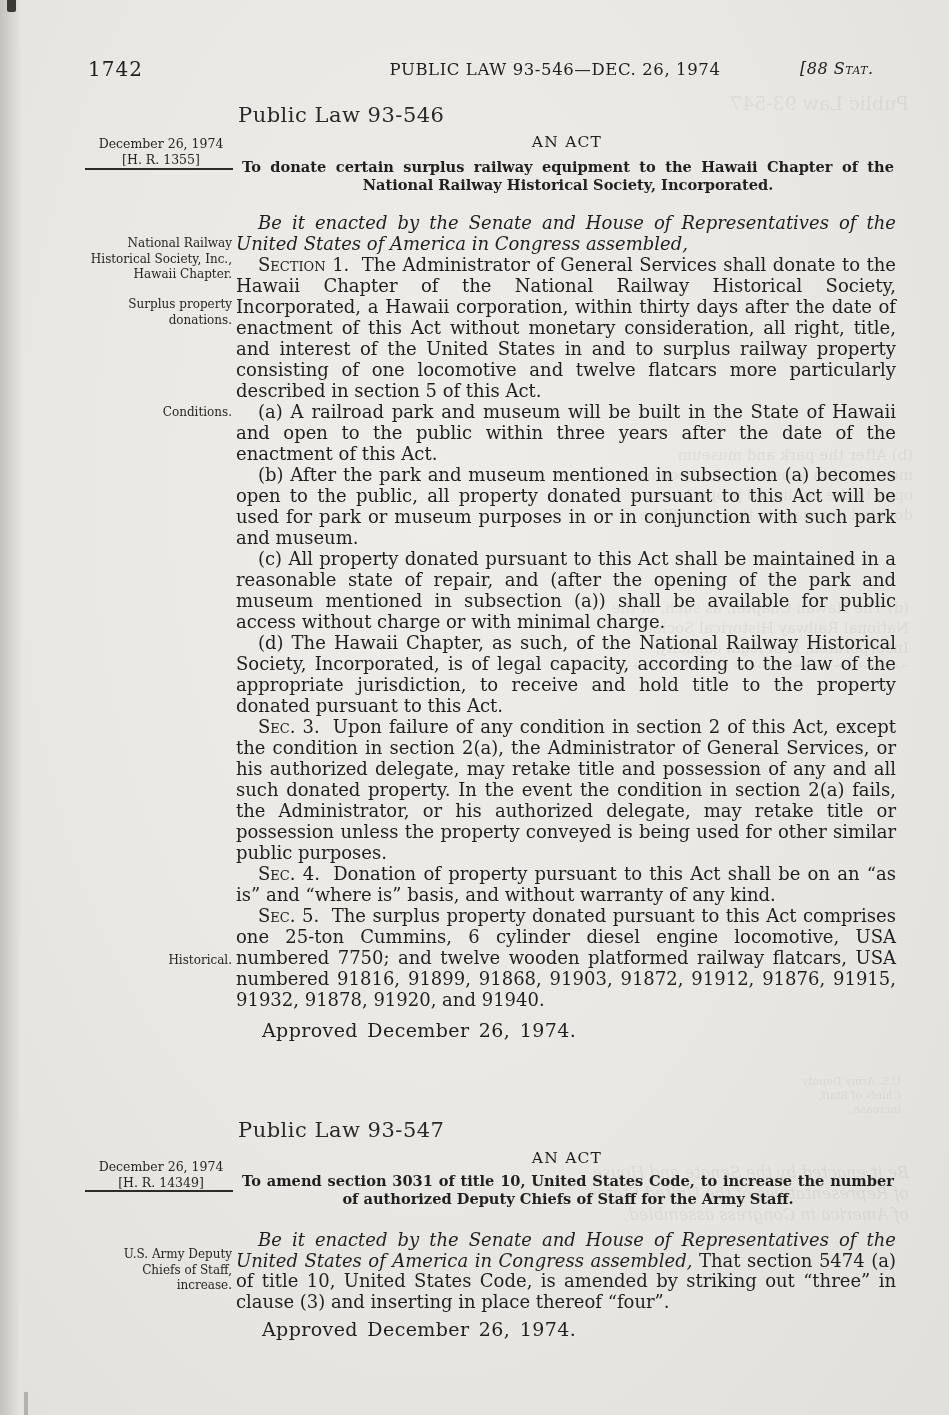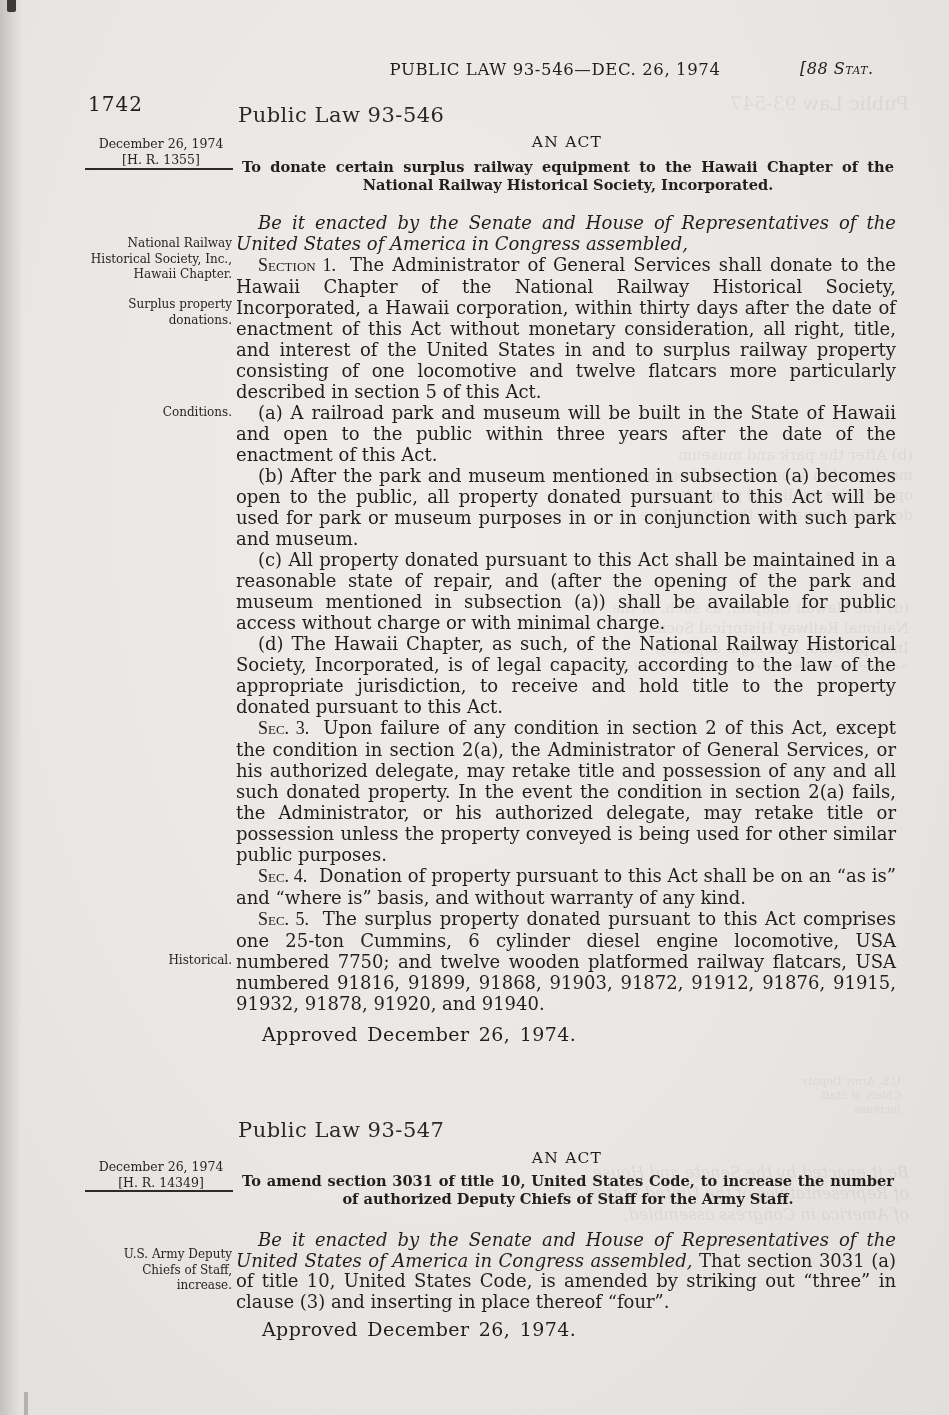--- a/index.html
+++ b/index.html
@@ -19,21 +19,21 @@
   }
   .corner-mark {
     position:absolute; left:7px; top:0; width:9px; height:12px;
     background:#3a3936; border-radius:0 0 2px 2px;
   }
   .bottom-mark {
     position:absolute; left:24px; top:1392px; width:4px; height:23px;
     background:#airy; background:#b4b2ae;
   }
   
-  .pagenum  { position:absolute; left:88px;  top:57px; font-size:20px; letter-spacing:1px;margin-top:35px; }
+  .pagenum  { position:absolute; left:88px;  top:57px; font-size:20px; letter-spacing:1px; }
   .runhead  { position:absolute; left:215px; top:60px; width:680px; text-align:center;
               font-size:16.5px; letter-spacing:0.6px; }
   .statref  { position:absolute; left:800px; top:59px; font-size:16px; letter-spacing:0.5px; }
   .sc { font-variant:small-caps;font-style:italic; }
 
   
   .law-heading { position:absolute; left:238px; font-size:21px; letter-spacing:0.5px; color:#2a2927; }
   .h1a { top:103px; }
   .h2a { top:1118px; }
 
@@ -60,21 +60,21 @@
                text-align:justify; text-align-last:center; }
   .t1 { top:158px; } .t2 { top:1172px; }
 
   
   .body-col { position:absolute; left:236px; width:660px; font-size:18px; line-height:21px; }
   .b1 { top:212px; }
   .b2 { top:1230px; line-height:20.6px; }
   .bp { text-align:justify; text-indent:22px; }
   .enacting { font-style:italic; }
   .enact-inline { font-style:italic; }
-  .lead { font-variant:small-caps; margin-right:6px;font-family:Liberation Serif, serif; }
+  .lead { font-variant:small-caps; margin-right:6px; }
   .approved { text-align:left; text-indent:26px; font-size:19px;
               letter-spacing:0.4px; word-spacing:3px; }
   .ap1 { margin-top:10px; } .ap2 { margin-top:7px; }
 
   
   .bleed { position:absolute; overflow:hidden; transform:scaleX(-1);
            color:#6f6d64; opacity:0.10; filter:blur(0.6px); pointer-events:none; }
   .bl1 { top:92px;  right:40px; width:270px; height:26px;  font-size:19px; }
   .bl2 { top:445px; right:36px; width:300px; height:84px;  font-size:15px; line-height:20px; }
   .bl3 { top:598px; right:40px; width:330px; height:70px;  font-size:15px; line-height:20px; }
@@ -136,17 +136,17 @@
     <div>[H. R. 14349]</div>
   </div>
   <div class="mrule mr2"></div>
 
   <div class="mnote mn-army">U.S. Army Deputy Chiefs of Staff, increase.</div>
 
   <div class="anact aa2">AN ACT</div>
   <div class="act-title t2">To amend section 3031 of title 10, United States Code, to increase the number of authorized Deputy Chiefs of Staff for the Army Staff.</div>
 
   <div class="body-col b2">
-    <p class="bp"><span class="enact-inline">Be it enacted by the Senate and House of Representatives of the United States of America in Congress assembled,</span> <span>That section 3031 (a) of title 10, United States Code, is amended by striking out “three” in clause (3) and inserting in place thereof “four”.</span></p>
+    <p class="bp"><span class="enact-inline">Be it enacted by the Senate and House of Representatives of the United States of America in Congress assembled,</span> <span>That section 5474 (a) of title 10, United States Code, is amended by striking out “three” in clause (3) and inserting in place thereof “four”.</span></p>
     <p class="approved ap2">Approved December 26, 1974.</p>
   </div>
 
 </div>
 
 </body></html>

